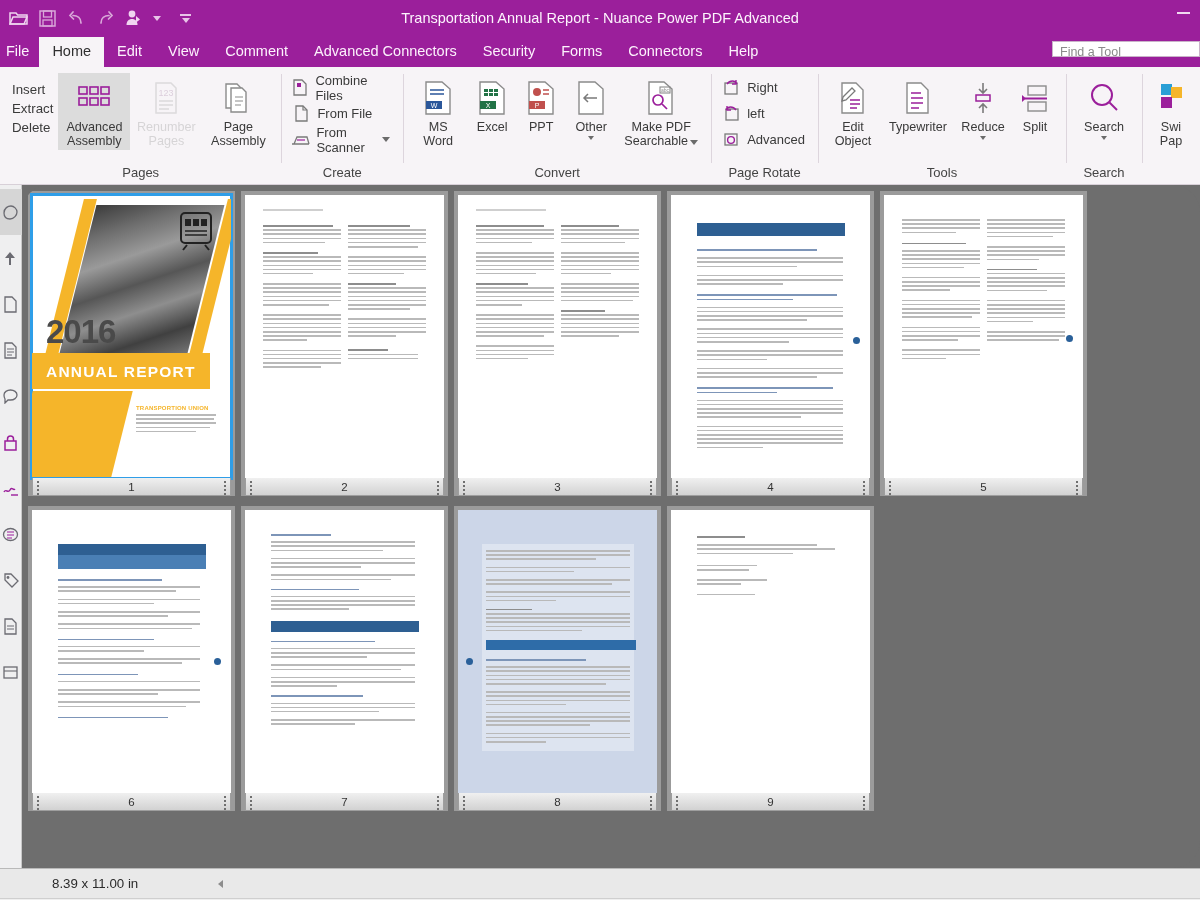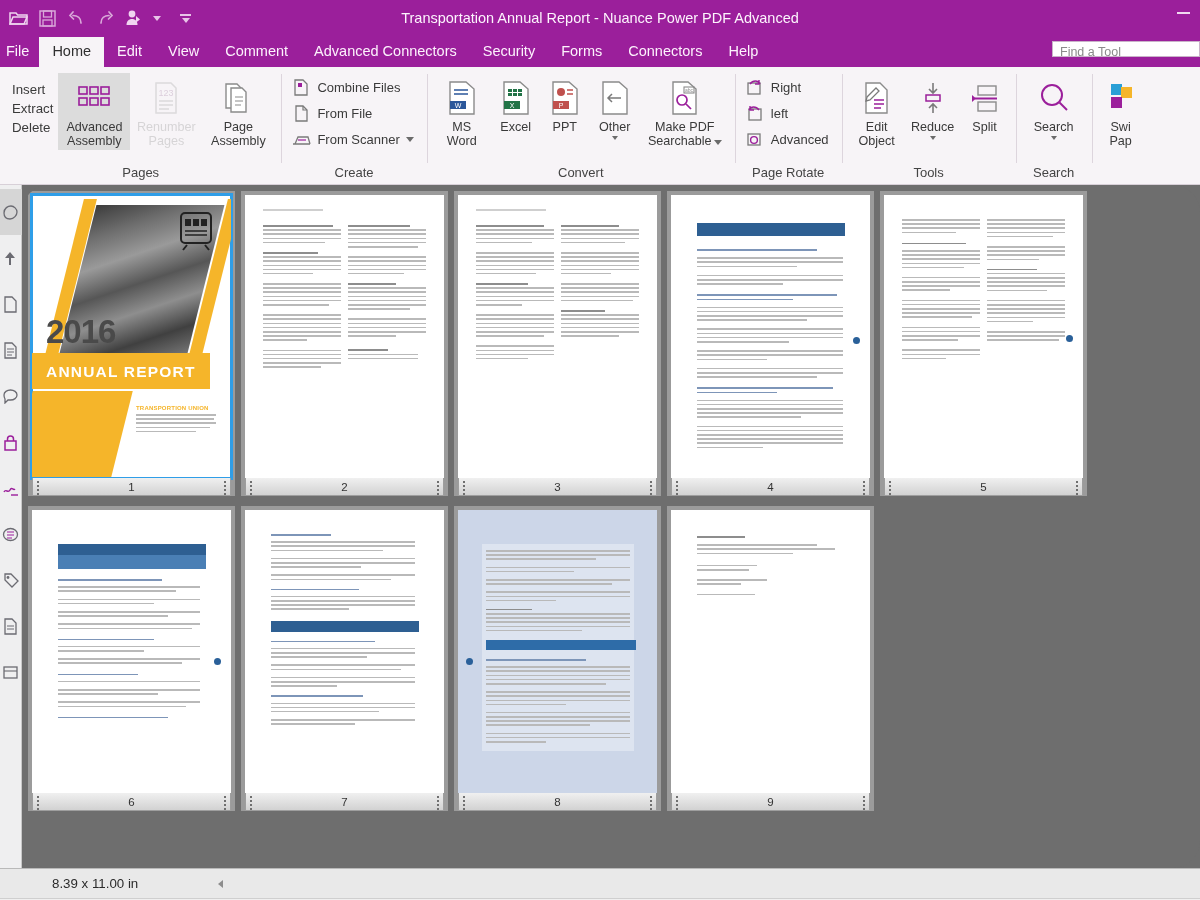--- a/index.html
+++ b/index.html
@@ -476,20 +476,29 @@
           <svg width="28" height="34" viewBox="0 0 28 34">
             <path d="M3 2h14l7 7v23H3z" fill="#fff" stroke="#8b8b8b" stroke-width="1.4"></path>
             <path d="M11 19h10M11 23h10M11 27h7" stroke="#9b1f9b" stroke-width="1.3"></path>
             <path d="M4 16l9-9 3 3-9 9-4 1z" fill="#fff" stroke="#7a7a7a" stroke-width="1.3"></path>
           </svg>
         </span>
         <span class="lb">
           <span>Edit</span><br>
           <span>Object</span>
         </span>
+      </div>
+      <div class="bigbtn" style="width:74px">
+        <span class="ic">
+          <svg width="26" height="34" viewBox="0 0 26 34">
+            <path d="M2 2h14l7 7v23H2z" fill="#fff" stroke="#8b8b8b" stroke-width="1.4"></path>
+            <path d="M6 12h10M6 17h12M6 22h12M6 27h8" stroke="#9b1f9b" stroke-width="1.4"></path>
+          </svg>
+        </span>
+        <span class="lb"><span>Typewriter</span></span>
       </div>
       <div class="bigbtn" style="width:56px">
         <span class="ic">
           <svg width="24" height="34" viewBox="0 0 24 34">
             <path d="M12 2v9M8 8l4 4 4-4" fill="none" stroke="#7a7a7a" stroke-width="1.6"></path>
             <rect x="5" y="14" width="14" height="6" fill="none" stroke="#9b1f9b" stroke-width="1.5"></rect>
             <path d="M12 32v-9M8 27l4-4 4 4" fill="none" stroke="#7a7a7a" stroke-width="1.6"></path>
           </svg>
         </span>
         <span class="lb"><span>Reduce</span></span>

